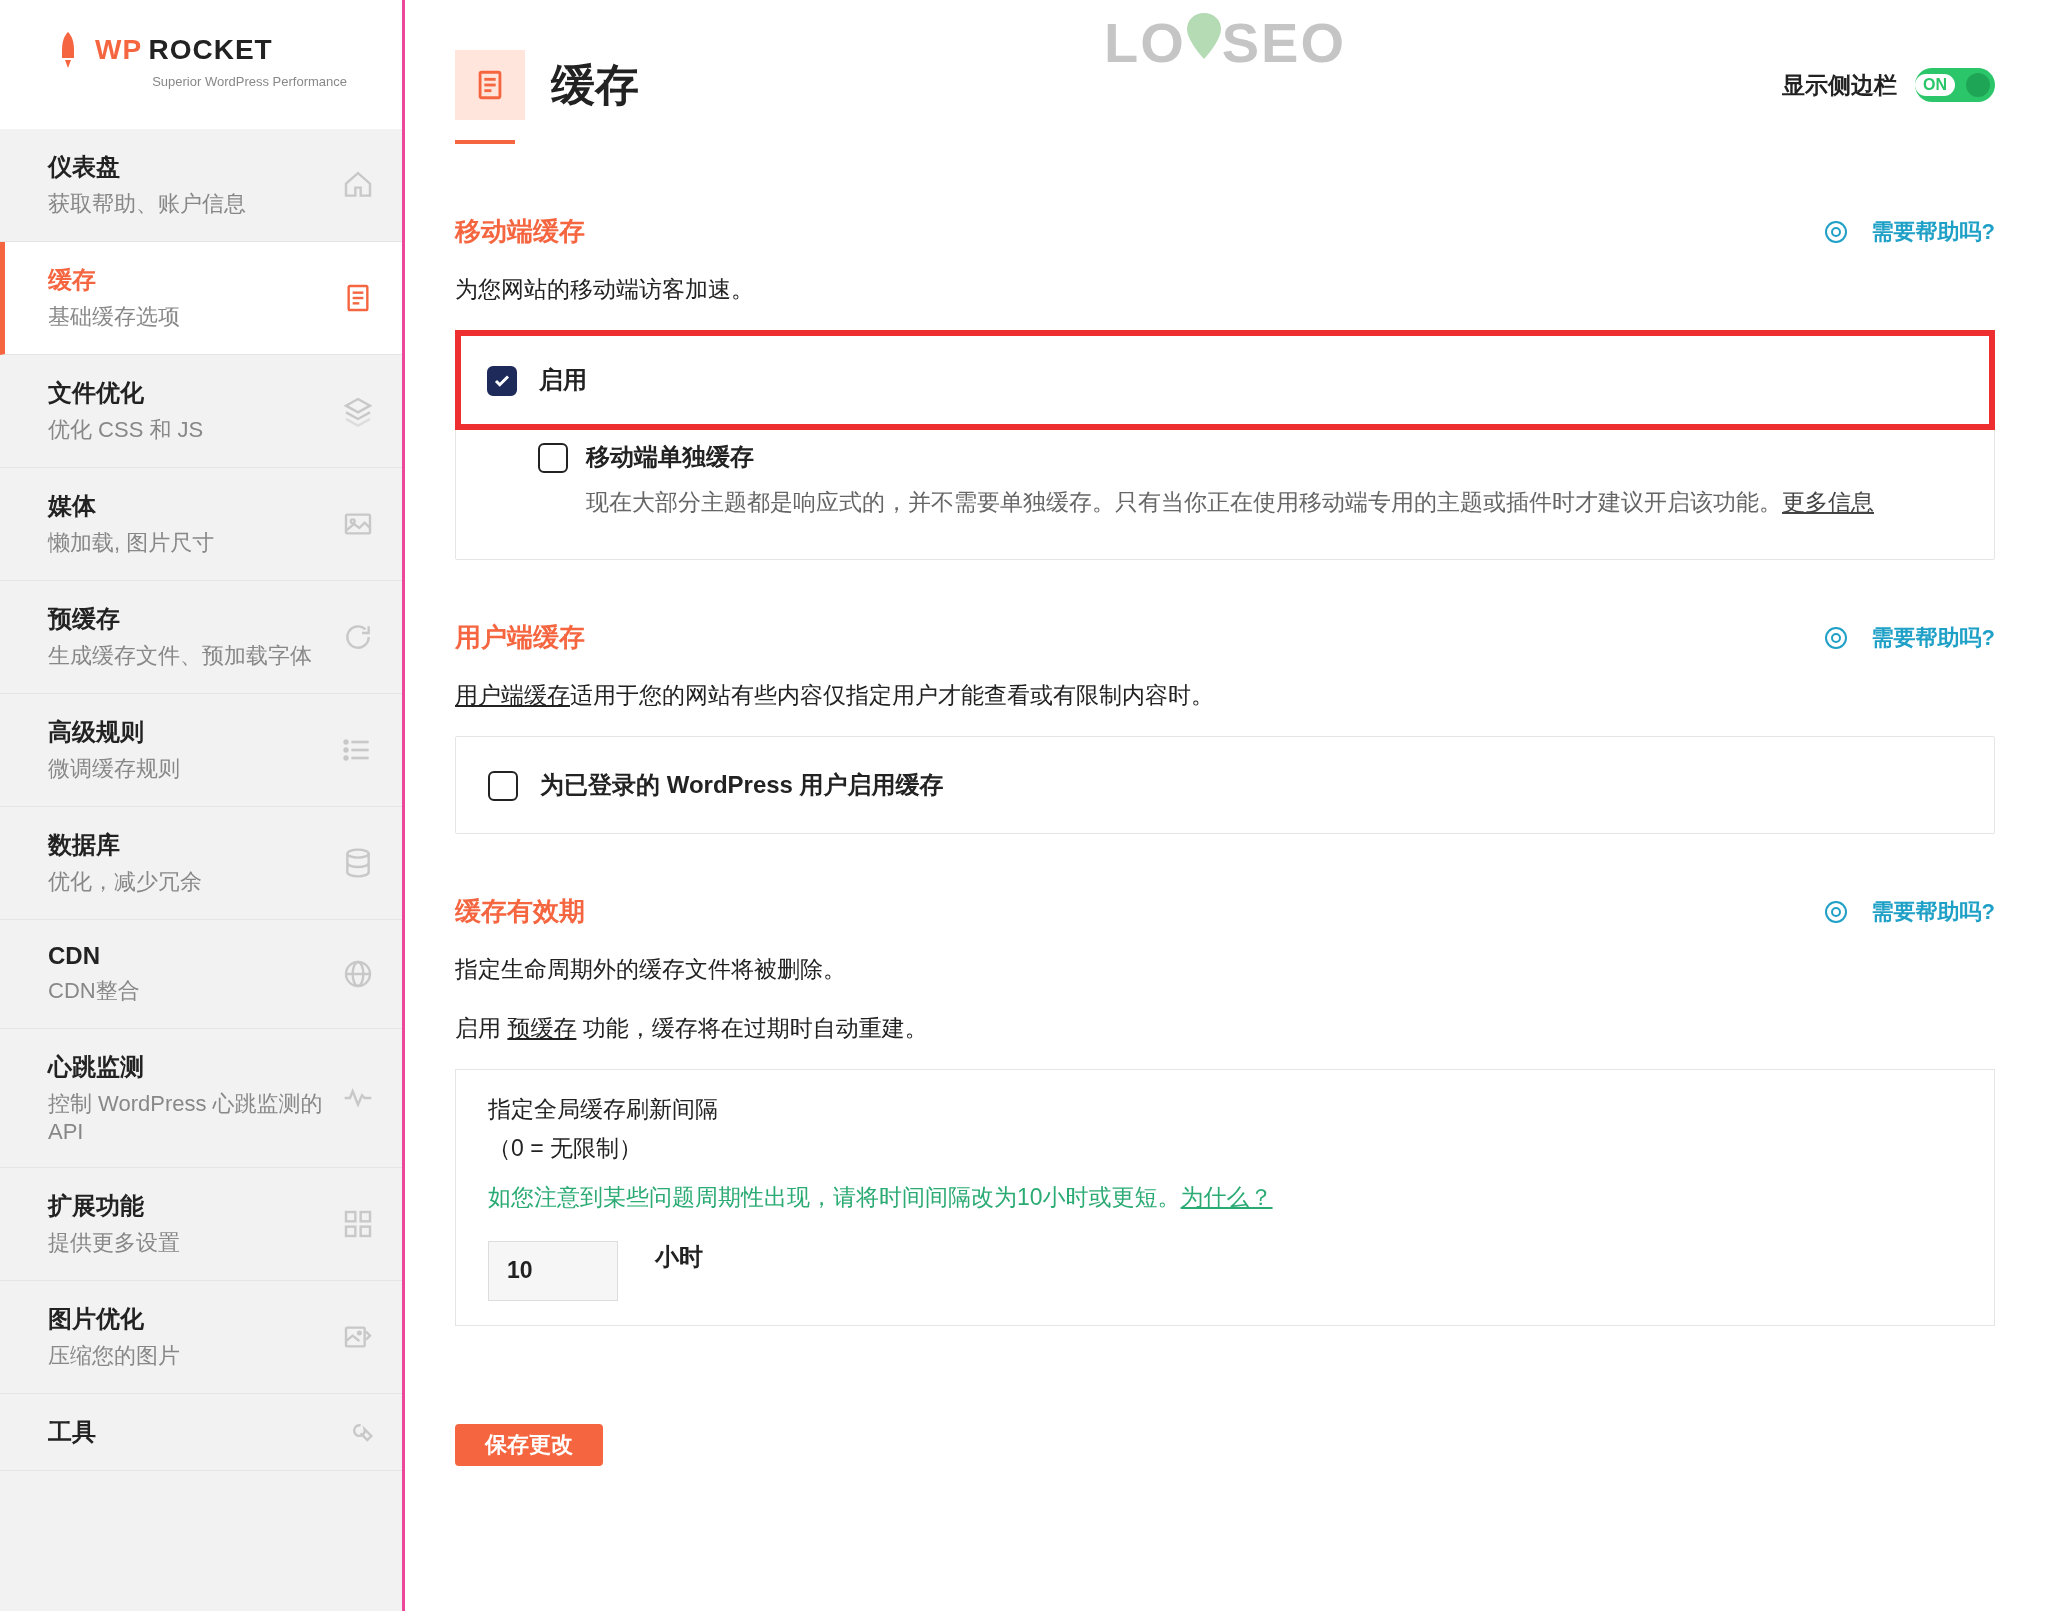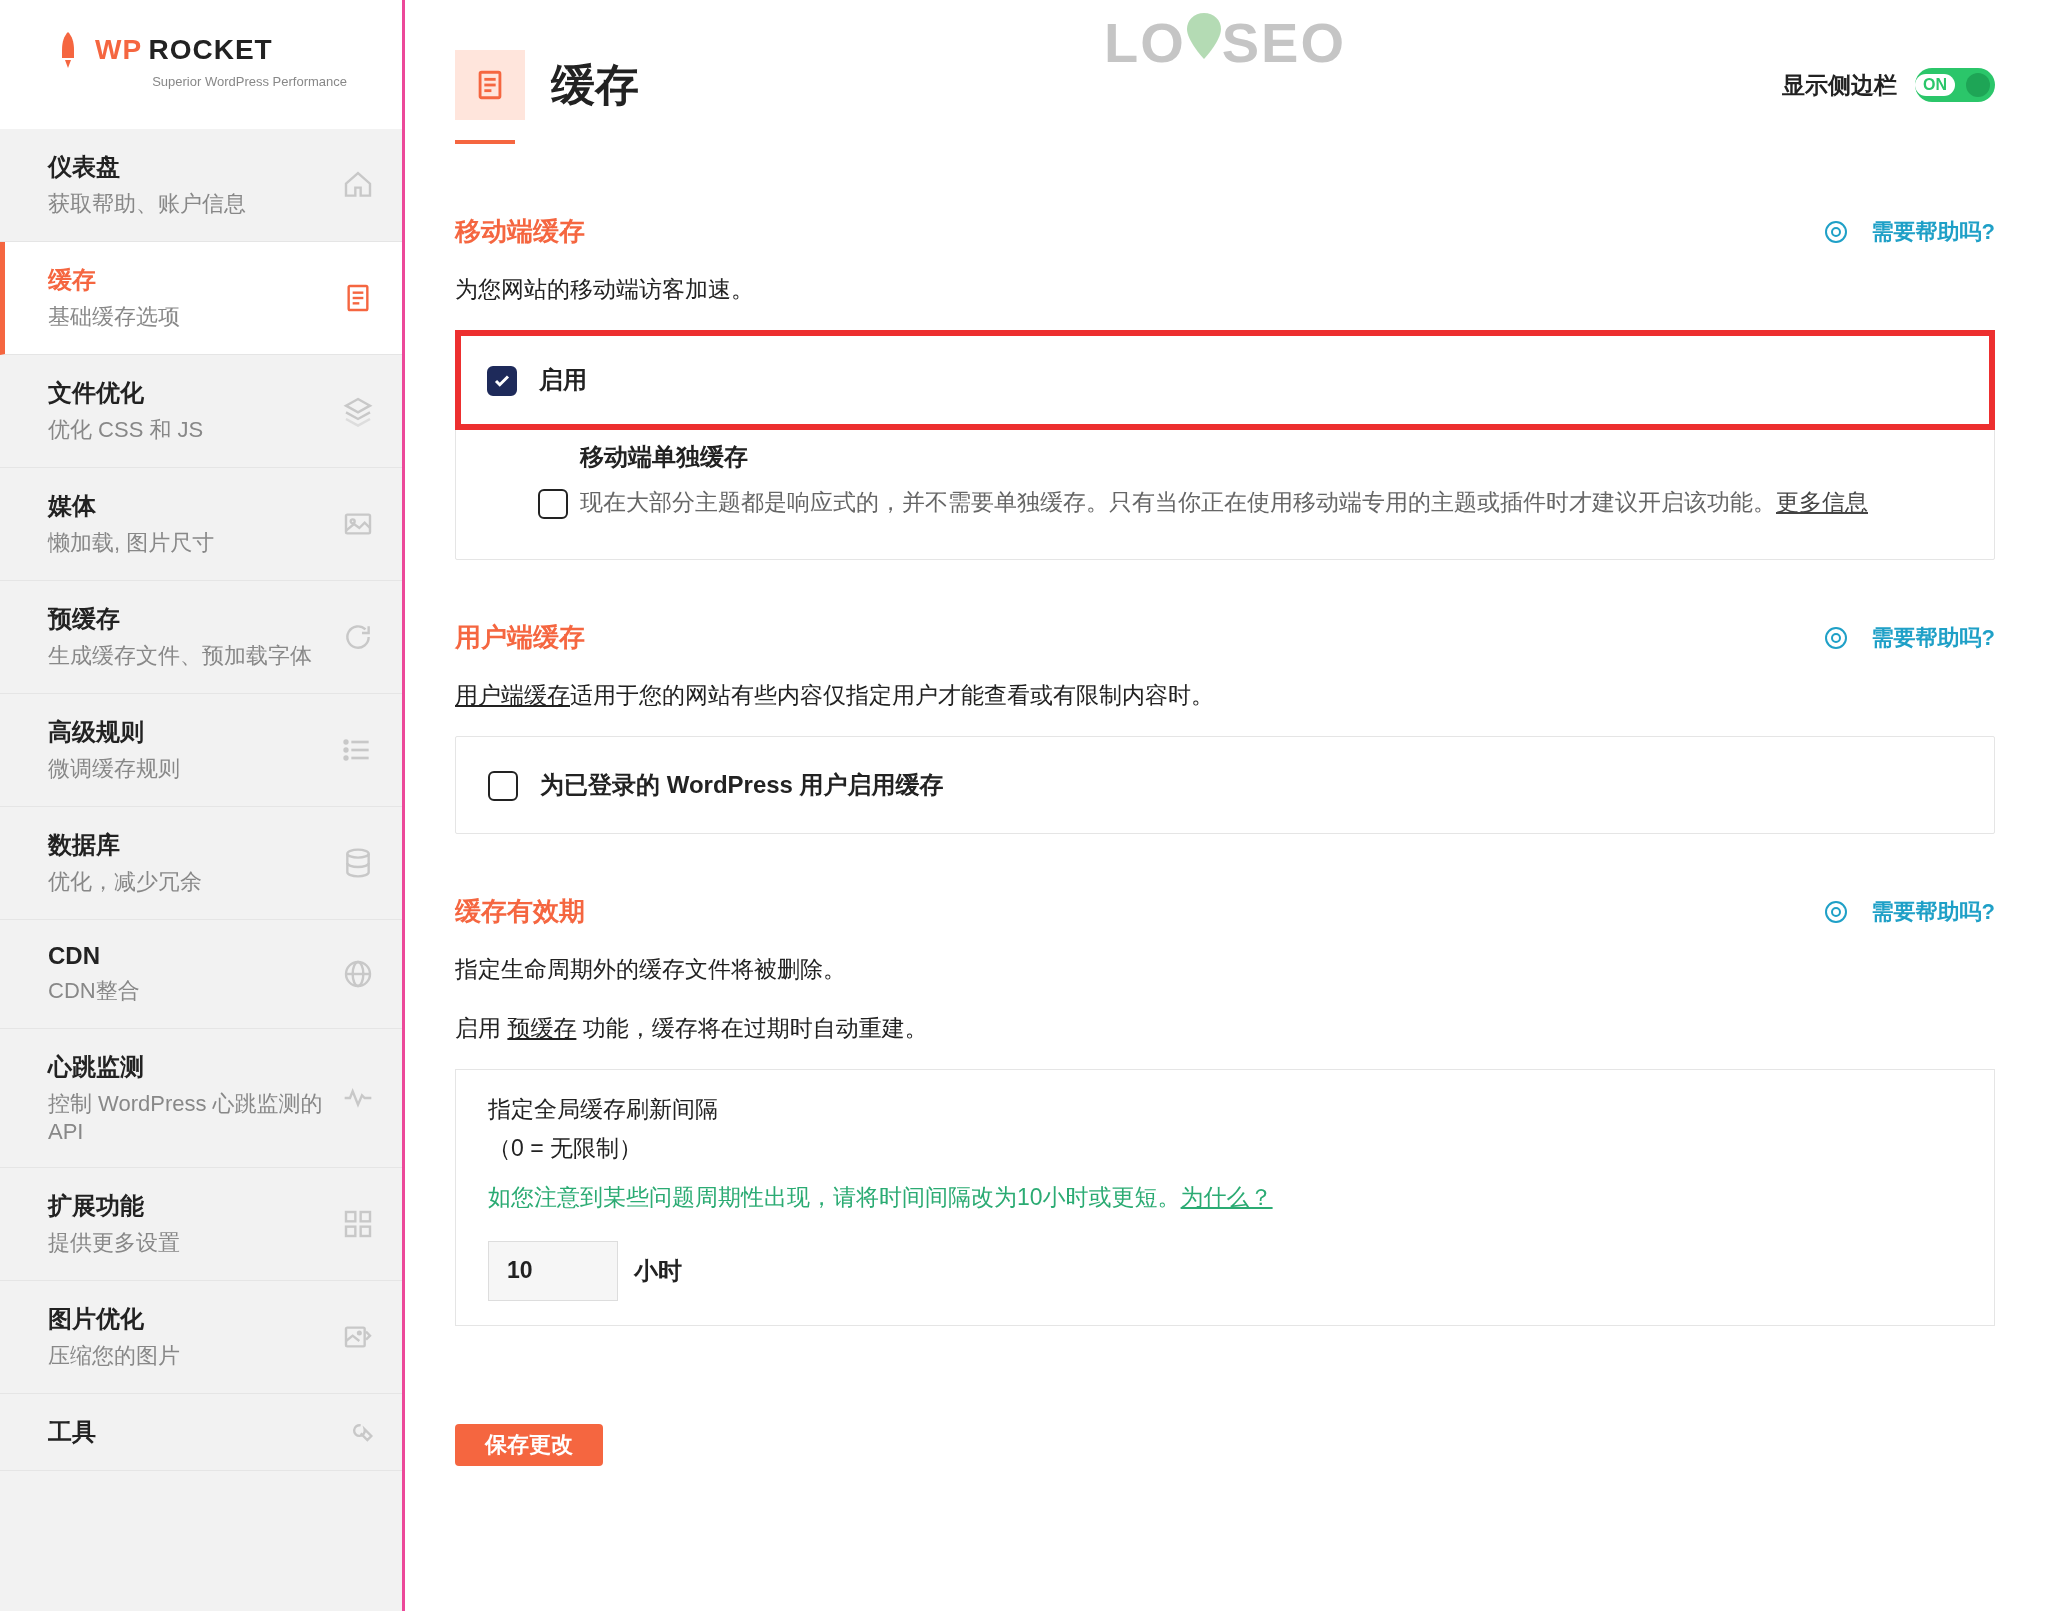--- a/index.html
+++ b/index.html
@@ -44,31 +44,31 @@
 .help-link svg{width:24px;height:24px}
 .section-desc{font-size:23px;color:#222;margin-bottom:22px;line-height:1.6}
 .section-desc a{color:#222;text-decoration:underline}
 .box{border:1px solid #e5e5e5;border-radius:2px;padding:0}
 .box-row{display:flex;align-items:flex-start;padding:32px 32px;gap:22px}
 .box-row.highlighted{border:6px solid #ed2f2f;padding:28px 26px;margin:-1px}
 .checkbox{width:30px;height:30px;border:2.5px solid #222;border-radius:6px;flex-shrink:0;display:flex;align-items:center;justify-content:center;cursor:pointer;margin-top:2px}
 .checkbox.checked{background:#1e2a5a;border-color:#1e2a5a}
 .checkbox.checked svg{width:18px;height:18px;color:#fff}
 .check-label{font-size:24px;font-weight:600;color:#222}
-.sub-row{display:flex;align-items:flex-end;padding:12px 32px 40px 82px;gap:12px}
+.sub-row{display:flex;align-items:flex-start;padding:12px 32px 40px 82px;gap:18px}
 .sub-content{display:flex;flex-direction:column;gap:12px}
 .sub-title{font-size:24px;font-weight:600;color:#222}
 .sub-desc{font-size:23px;color:#666;line-height:1.5}
 .sub-desc a{color:#444;text-decoration:underline}
 .lifespan-box{border:1px solid #e5e5e5;padding:24px 32px}
 .ls-title{font-size:23px;color:#222;margin-bottom:8px}
 .ls-sub{font-size:23px;color:#222;margin-bottom:18px}
 .ls-hint{font-size:23px;color:#2bab73;margin-bottom:28px}
 .ls-hint a{color:#2bab73;text-decoration:underline}
-.ls-inputs{display:flex;align-items:center;gap:16px}
+.ls-inputs{display:flex;align-items:flex-start;gap:37px}
 .ls-input{width:130px;height:60px;border:1px solid #ddd;background:#f6f6f6;padding:0 18px;font-size:23px;font-weight:600;color:#222}
 .ls-unit{font-size:24px;font-weight:700;color:#222}
 .save-btn{background:#f56640;color:#fff;border:none;padding:6px 30px;font-size:22px;font-weight:700;border-radius:4px;cursor:pointer;margin-top:38px}
 </style>
 </head>
 <body>
 
 <div class="app">
 <div class="sidebar">
   <div class="logo">

